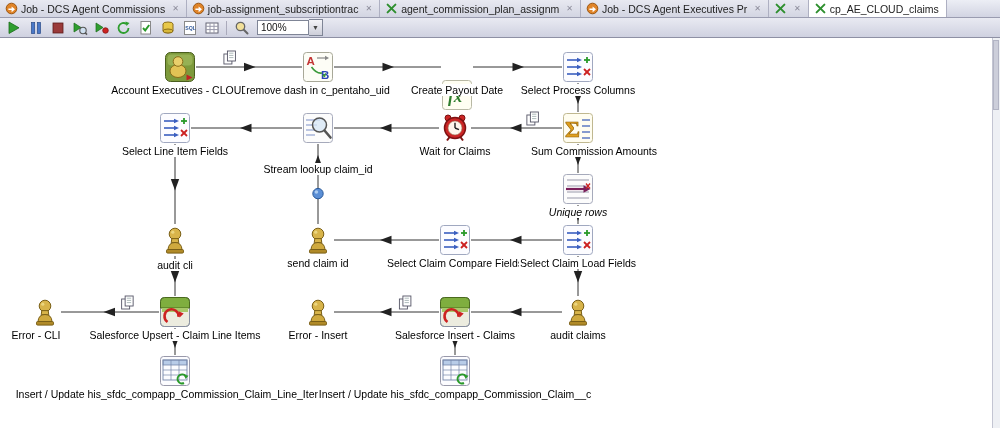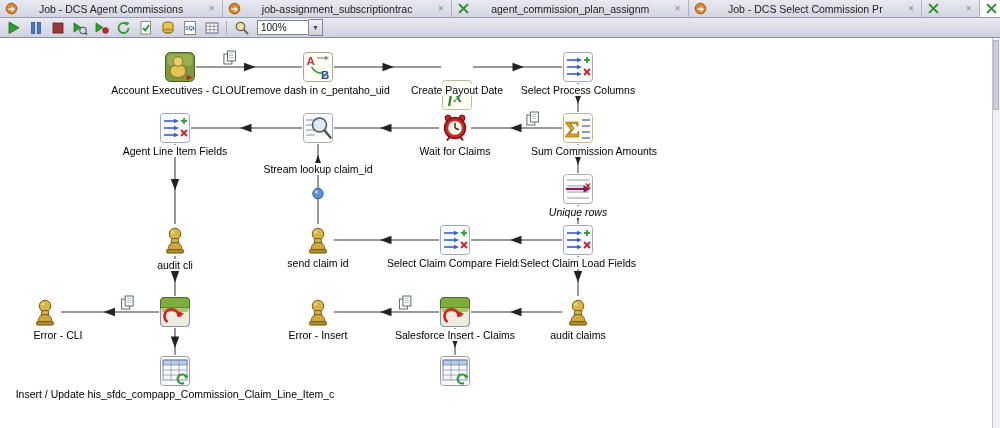--- a/index.html
+++ b/index.html
@@ -9,21 +9,21 @@
     -webkit-font-smoothing:antialiased;
   }
   
   .tabbar{
     height:17px;display:flex;align-items:stretch;
     background:linear-gradient(#eceef5,#d2d4e2);
     border-bottom:1px solid #9a9cb0;
     overflow:hidden;white-space:nowrap;
   }
   .tab{
-    display:flex;align-items:center;gap:21px;
+    display:flex;align-items:center;gap:3px;
     padding:0 7px 0 5px;font-size:10.5px;color:#222;
     background:linear-gradient(#e8e9f1,#d3d5e2);
     border-right:1px solid #aeb0c2;cursor:default;flex:0 0 auto;
   }
   .tab.active{background:#fff;}
   .tab .ticon{display:inline-flex;width:13px;height:13px;}
   .tab .tclose{font-size:8px;color:#8b8b99;margin-left:4px;line-height:1;}
   
   .toolbar{
     height:19px;display:flex;align-items:center;gap:1px;padding:0 3px;
@@ -98,21 +98,21 @@
       <span>agent_commission_plan_assignm</span>
       <span class="tclose">✕</span>
     </div>
     <div class="tab">
       <span class="ticon">
         <svg width="13" height="13" viewBox="0 0 13 13">
           <circle cx="6.5" cy="6.5" r="5.3" fill="#e08428" stroke="#9a5510"></circle>
           <path d="M3.4 6.5 h3.2 v-2.1 l3.4 2.9 -3.4 2.9 v-2.1 h-3.2 z" fill="#fff"></path>
         </svg>
       </span>
-      <span>Job -  DCS Select Commission Pr</span>
+      <span>Job -  DCS Agent Executives Pr</span>
       <span class="tclose">✕</span>
     </div>
     <div class="tab">
       <span class="ticon">
         <svg width="13" height="13" viewBox="0 0 13 13">
           <g stroke="#2e8f2e" stroke-width="2" stroke-linecap="round">
             <line x1="2.6" y1="2.6" x2="10.4" y2="10.4"></line>
             <line x1="10.4" y1="2.6" x2="2.6" y2="10.4"></line>
           </g>
         </svg>
@@ -416,21 +416,21 @@
             <g stroke="#2a9a2a" stroke-width="1.8">
               <line x1="25" y1="6" x2="25" y2="12"></line>
               <line x1="22" y1="9" x2="28" y2="9"></line>
             </g>
             <g stroke="#cc2222" stroke-width="1.8">
               <line x1="22" y1="18" x2="28" y2="24"></line>
               <line x1="28" y1="18" x2="22" y2="24"></line>
             </g>
           </g>
         </svg></div>
-      <div class="step-label" style="left: 175px; top: 107px;">Agent Line Item Fields</div>
+      <div class="step-label" style="left: 175px; top: 107px;">Select Line Item Fields</div>
       <div class="step-icon" style="left: 302px; top: 74px;"><svg width="32" height="32" viewBox="0 0 32 32">
           <g>
             <rect x="1.5" y="1.5" width="29" height="29" rx="3" fill="#fcfcfc" stroke="#a6aabb"></rect>
             <g stroke="#8899cc" stroke-width="1.1">
               <line x1="4" y1="8" x2="18" y2="8"></line>
               <line x1="4" y1="13" x2="15" y2="13"></line>
               <line x1="4" y1="18" x2="13" y2="18"></line>
               <line x1="4" y1="23" x2="13" y2="23"></line>
             </g>
             <circle cx="17.5" cy="13" r="7" fill="#d5e5f5" fill-opacity="0.75" stroke="#555" stroke-width="1.5"></circle>
@@ -552,31 +552,32 @@
       <div class="step-label" style="left: 578px; top: 219px;">Select Claim Load Fields</div>
       <div class="step-icon" style="left: 29px; top: 258px;"><svg width="32" height="32" viewBox="0 0 32 32">
           <g>
             <circle cx="16" cy="10" r="5.8" fill="#d8b44a" stroke="#7a5f16"></circle>
             <path d="M12.8 14.6 h6.4 l0.6 4.2 h-7.6 z" fill="#d8b44a" stroke="#7a5f16"></path>
             <path d="M9 25.5 q0.5 -7 7 -7 q6.5 0 7 7 z" fill="#cfa93e" stroke="#7a5f16"></path>
             <rect x="7.5" y="25.5" width="17" height="3.6" rx="1.2" fill="#b08a28" stroke="#7a5f16"></rect>
             <circle cx="13.8" cy="8.2" r="1.6" fill="#eedc8a" opacity="0.85"></circle>
           </g>
         </svg></div>
-      <div class="step-label" style="left: 58px; top: 291px;">Error - CLI</div>
+      <div class="step-label" style="left: 36px; top: 291px;">Error - CLI</div>
       <div class="step-icon" style="left: 159px; top: 258px;"><svg width="32" height="32" viewBox="0 0 32 32">
           <g>
             <rect x="1.5" y="1.5" width="29" height="29" rx="4" fill="#ececе6" stroke="#888fa0"></rect>
             <rect x="1.5" y="1.5" width="29" height="29" rx="4" fill="#ececdf" stroke="#888fa0"></rect>
             <path d="M1.5 12 v-6.5 a4 4 0 0 1 4 -4 h21 a4 4 0 0 1 4 4 v6.5 z" fill="#7fae3f" stroke="#4a6a1e"></path>
             <rect x="3" y="12" width="26" height="4" fill="#a8c86a"></rect>
             <path d="M8.5 26 a7 7 0 1 1 11 -5.2" fill="none" stroke="#cc2222" stroke-width="2.6"></path>
             <path d="M19.5 15.2 l5.2 2.2 -4 4 z" fill="#cc2222"></path>
           </g>
         </svg></div>
+      <div class="step-label" style="left: 175px; top: 291px;">Salesforce Upsert - Claim Line Items</div>
       <div class="step-icon" style="left: 302px; top: 258px;"><svg width="32" height="32" viewBox="0 0 32 32">
           <g>
             <circle cx="16" cy="10" r="5.8" fill="#d8b44a" stroke="#7a5f16"></circle>
             <path d="M12.8 14.6 h6.4 l0.6 4.2 h-7.6 z" fill="#d8b44a" stroke="#7a5f16"></path>
             <path d="M9 25.5 q0.5 -7 7 -7 q6.5 0 7 7 z" fill="#cfa93e" stroke="#7a5f16"></path>
             <rect x="7.5" y="25.5" width="17" height="3.6" rx="1.2" fill="#b08a28" stroke="#7a5f16"></rect>
             <circle cx="13.8" cy="8.2" r="1.6" fill="#eedc8a" opacity="0.85"></circle>
           </g>
         </svg></div>
       <div class="step-label" style="left: 318px; top: 291px;">Error - Insert</div>
@@ -625,18 +626,19 @@
             <g stroke="#7788aa" stroke-width="0.7">
               <line x1="4" y1="15" x2="28" y2="15"></line>
               <line x1="4" y1="20" x2="28" y2="20"></line>
               <line x1="12" y1="5" x2="12" y2="25"></line>
               <line x1="20" y1="5" x2="20" y2="25"></line>
             </g>
             <path d="M25 28 a4.5 4.5 0 1 1 1.5 -7" fill="none" stroke="#2a9a2a" stroke-width="2"></path>
             <path d="M25 19.5 l4.5 1.2 -3 3.4 z" fill="#2a9a2a"></path>
           </g>
         </svg></div>
+      <div class="step-label" style="left: 455px; top: 350px;">Insert / Update his_sfdc_compapp_Commission_Claim__c</div>
     </div>
 </div>
 
 <div class="vscroll">
   <div class="vthumb"></div>
 </div>
 
 </body></html>

